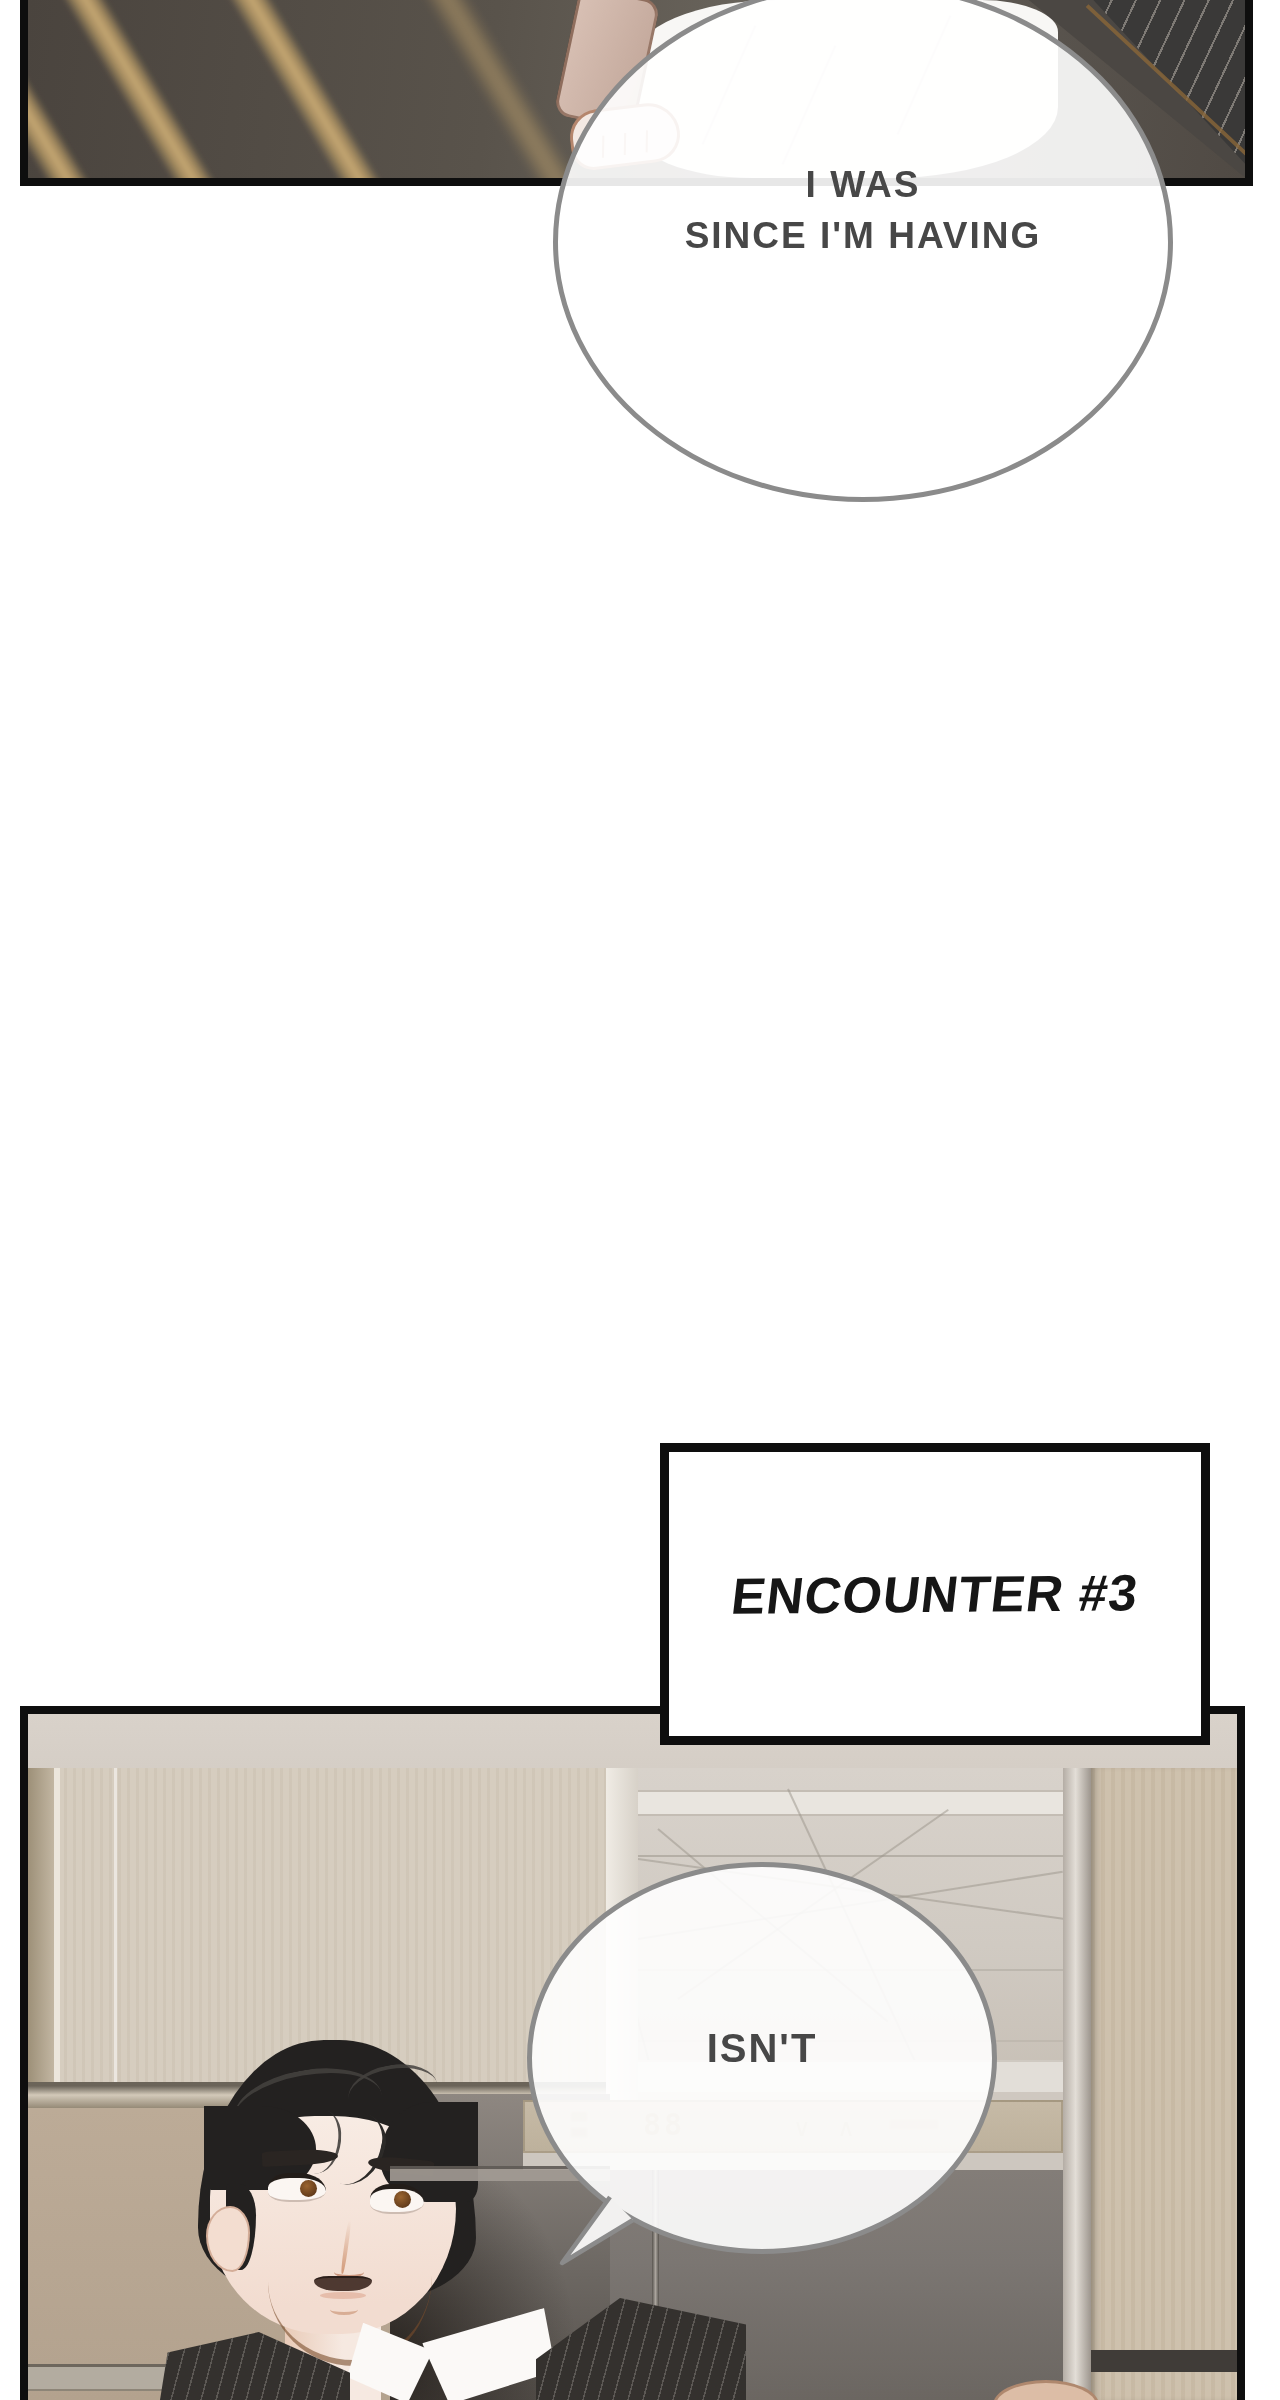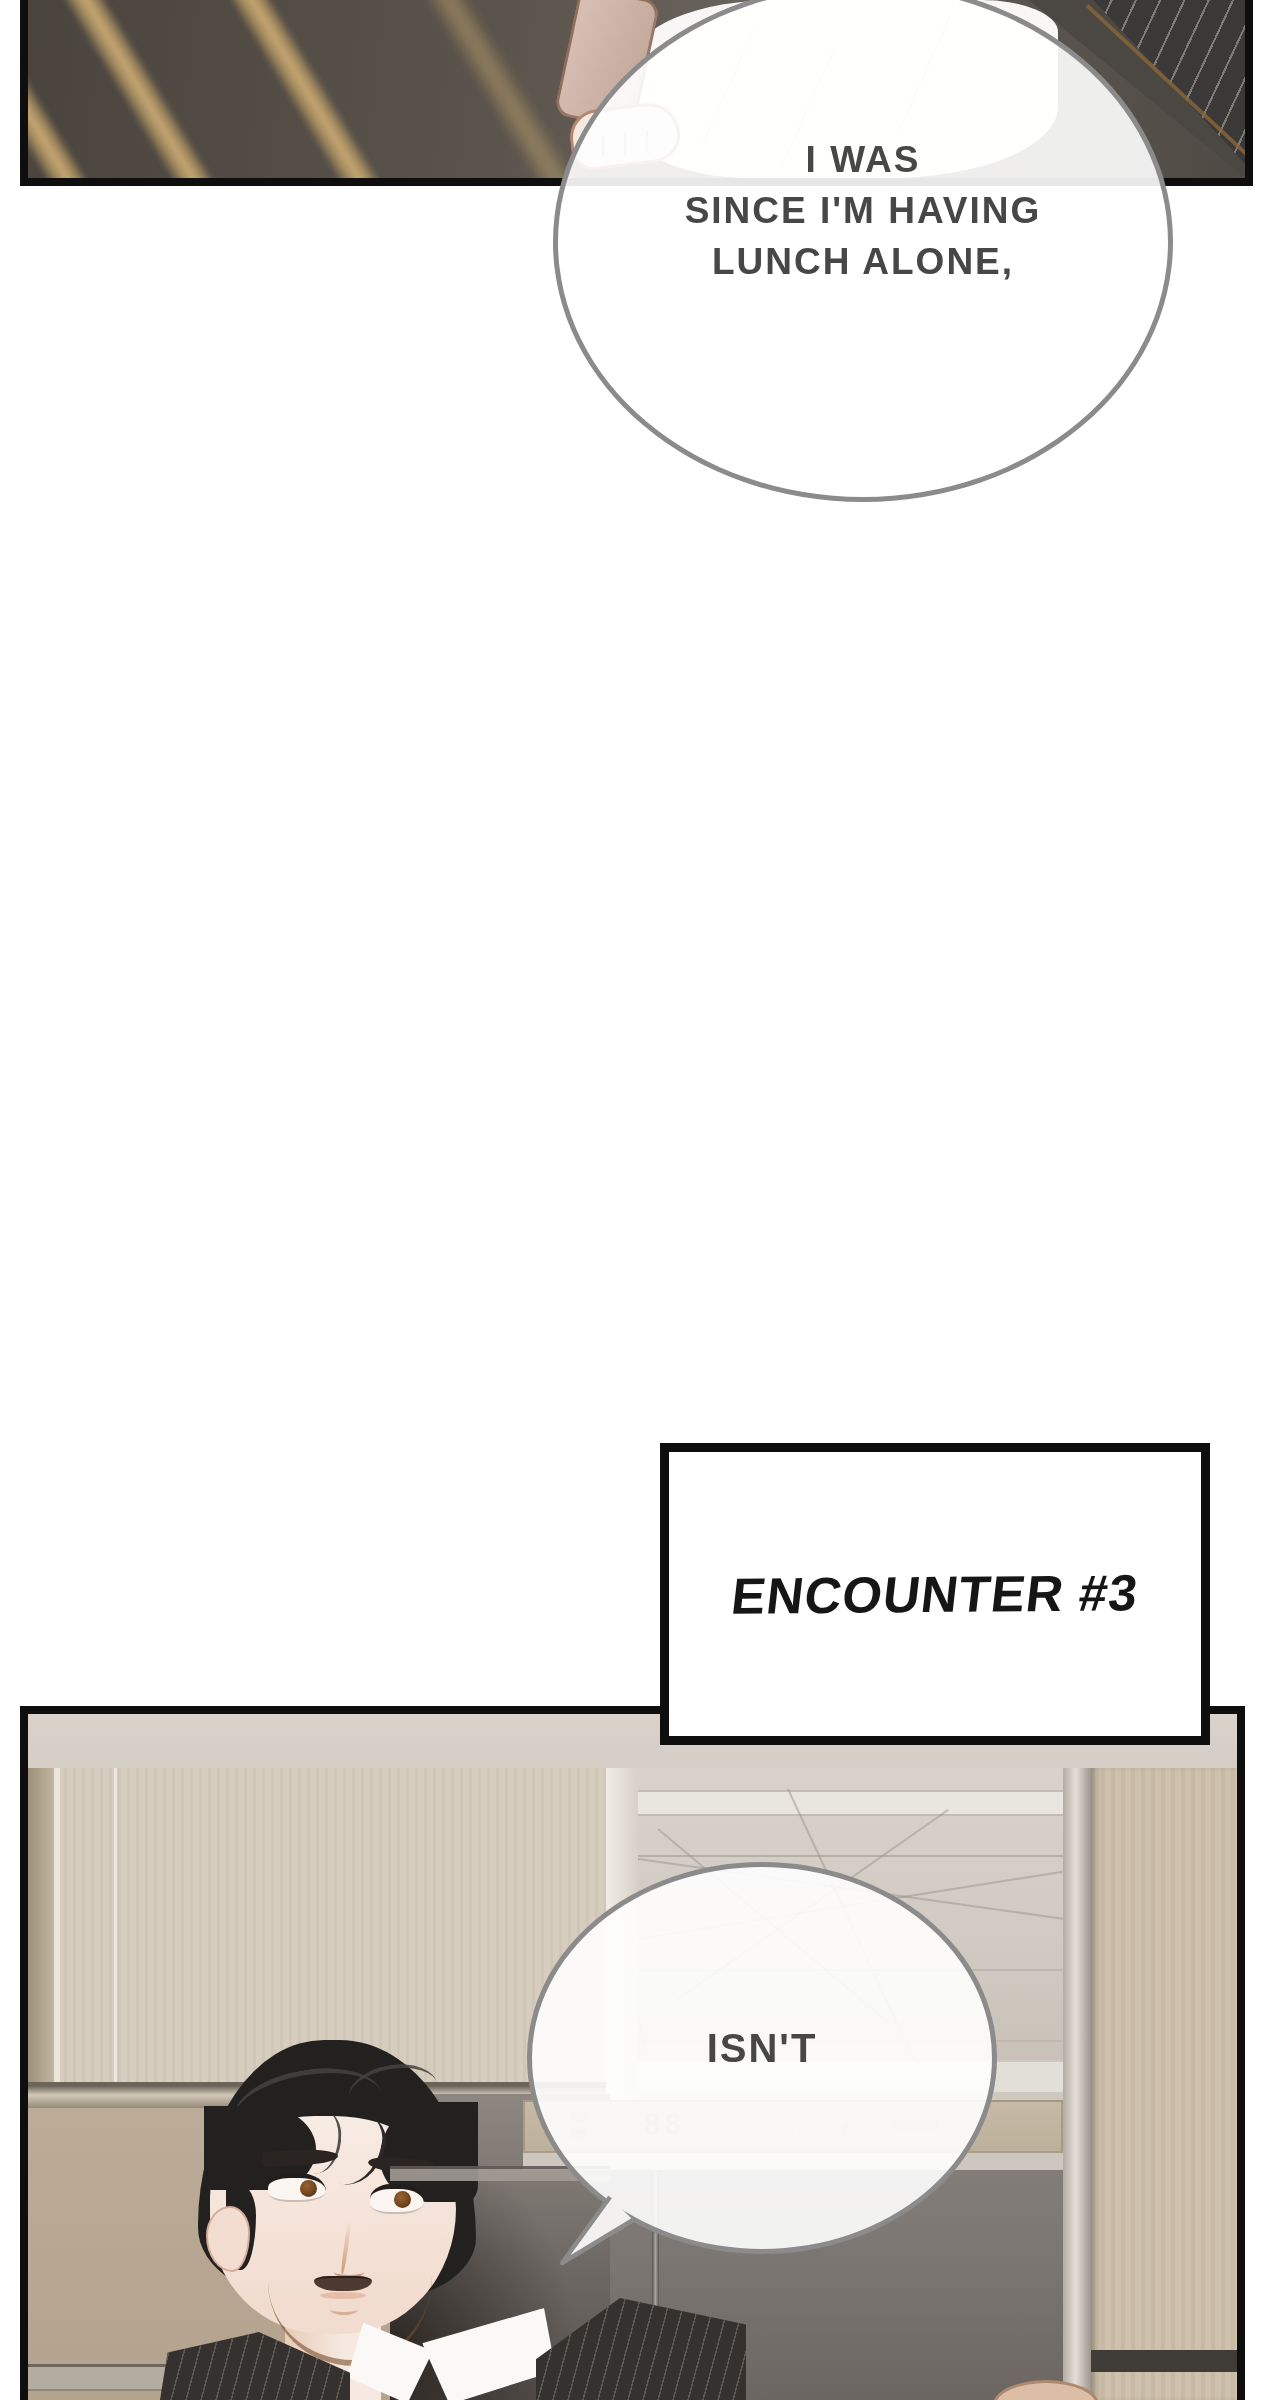--- a/index.html
+++ b/index.html
@@ -182,21 +182,20 @@
       <div class="finger-line" style="left:72px"></div>
     </div>
     <div class="shoulder-shadow"></div>
     <div class="suit-corner"></div>
     <div class="suit-edge"></div>
   </section>
 
   <div id="bubble1" class="bubble">
     <div>I WAS</div>
     <div>SINCE I'M HAVING</div>
-    <div>LUNCH ALONE,</div>
   </div>
 
   <section id="caption-box">
     <span class="caption-text">ENCOUNTER #3</span>
   </section>
 
   <section id="panel-bottom">
     <div class="ceiling"></div>
 
     <div class="wall-left"></div>

